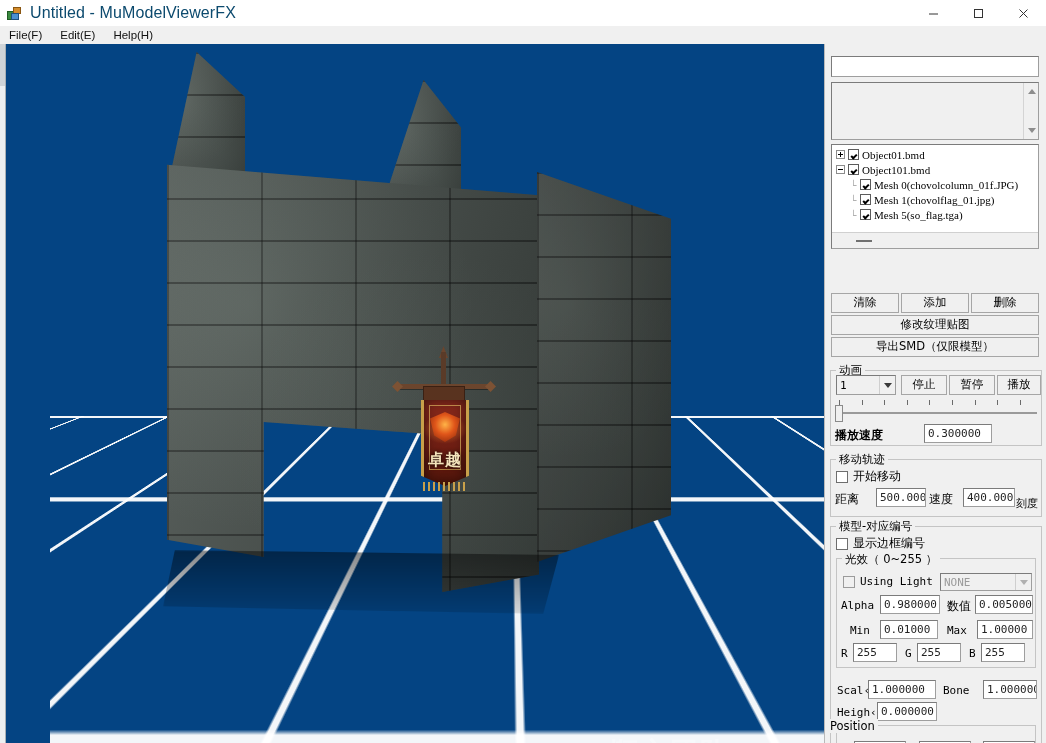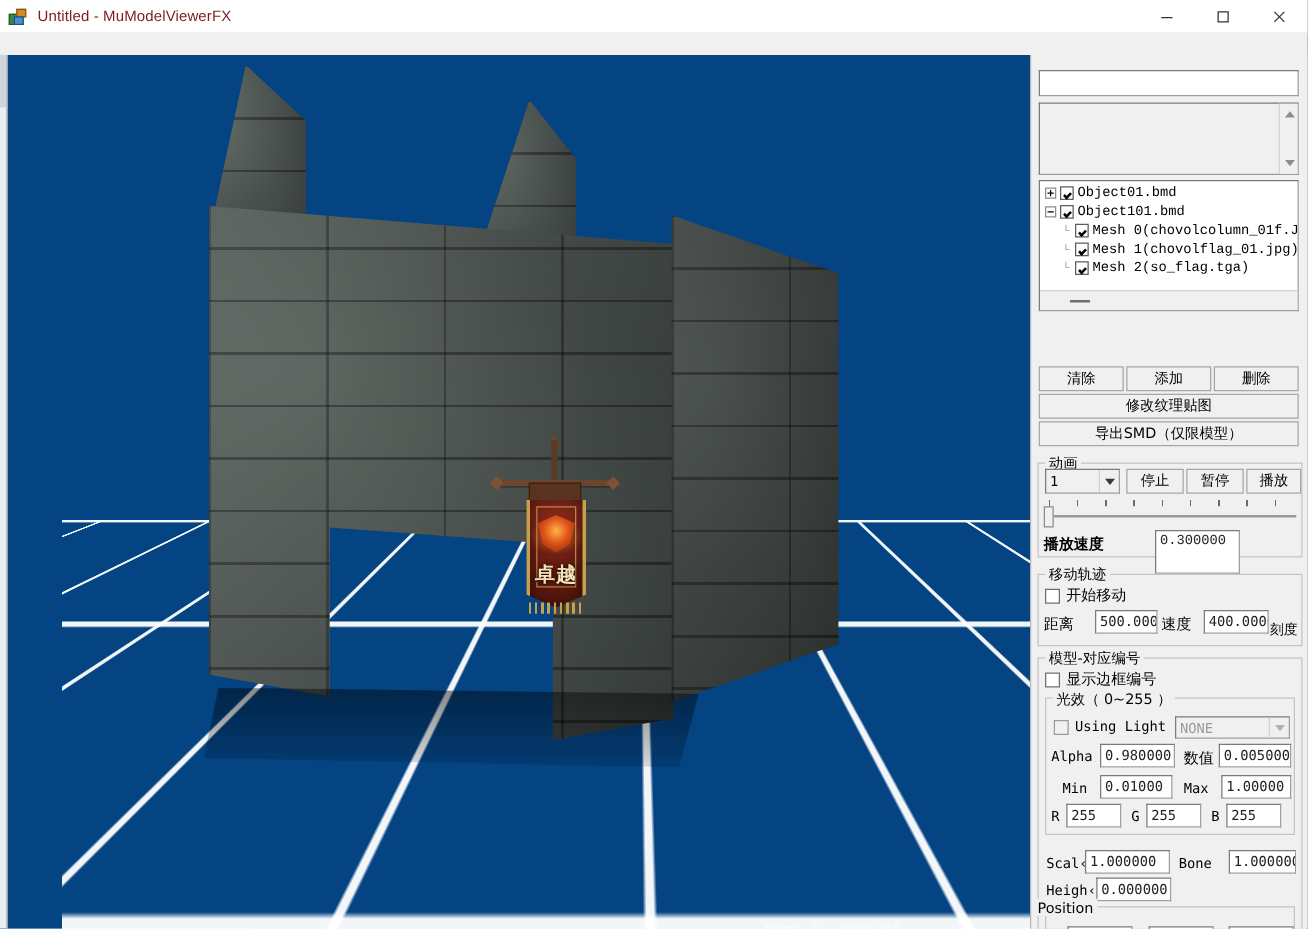--- a/index.html
+++ b/index.html
@@ -12,21 +12,21 @@
   .app{position:relative;width:1046px;height:743px;background:#f0f0f0;overflow:hidden;}
 
   
   .titlebar{position:absolute;left:0;top:0;width:1046px;height:26px;background:#ffffff;
     display:flex;align-items:center;border-bottom:1px solid #e8e8e8;}
   .tb-icon{width:16px;height:16px;margin-left:7px;margin-right:7px;position:relative;flex:none;}
   .tb-icon i{position:absolute;display:block;}
   .tb-icon .b1{left:0;top:6px;width:7px;height:9px;background:#3a8a3f;border:1px solid #1f5c23;box-sizing:border-box;}
   .tb-icon .b2{left:6px;top:2px;width:8px;height:7px;background:#d38b2a;border:1px solid #8a5612;box-sizing:border-box;}
   .tb-icon .b3{left:4px;top:8px;width:8px;height:7px;background:#4a8fd0;border:1px solid #1d4f7d;box-sizing:border-box;}
-  .tb-title{font-size:12px;color:#7f1d1d;letter-spacing:.1px;}
+  .tb-title{font-size:16px;color:#0c4a6e;letter-spacing:.1px;}
   .tb-spacer{flex:1;}
   .wbtn{width:45px;height:26px;display:flex;align-items:center;justify-content:center;
     font-size:12px;color:#333;flex:none;}
   .wbtn svg{display:block;}
 
   
   .menubar{position:absolute;left:0;top:26px;width:1046px;height:18px;background:#f0f0f0;
     display:flex;align-items:center;}
   .menu-item{font-size:11.5px;color:#111;padding:0 9px;height:18px;line-height:18px;}
 
@@ -115,21 +115,21 @@
   .listbox{background:#f0f0f0;border:1px solid #9e9e9e;border-top-color:#7b7b7b;border-left-color:#7b7b7b;box-sizing:border-box;}
   .lb-sb{position:absolute;right:0;top:0;width:15px;bottom:0;background:#f0f0f0;border-left:1px solid #d4d4d4;box-sizing:border-box;}
   .sb-arrow{position:absolute;left:0;width:15px;height:15px;display:flex;align-items:center;justify-content:center;}
   .sb-arrow.up{top:1px;} .sb-arrow.dn{bottom:1px;}
   .sb-arrow b{display:block;width:0;height:0;border-left:4px solid transparent;border-right:4px solid transparent;}
   .sb-arrow.up b{border-bottom:5px solid #8d8d8d;}
   .sb-arrow.dn b{border-top:5px solid #8d8d8d;}
 
   .tree{background:#fff;border:1px solid #9e9e9e;border-top-color:#7b7b7b;border-left-color:#7b7b7b;
     box-sizing:border-box;overflow:hidden;}
-  .trow{display:flex;align-items:center;height:15px;font-family:Liberation Mono, monospace;font-size:11px;color:#000;white-space:nowrap;}
+  .trow{display:flex;align-items:center;height:15px;font-family:Liberation Serif, serif;font-size:11px;color:#000;white-space:nowrap;}
   .exp{width:9px;height:9px;border:1px solid #8c8c8c;background:#fff;box-sizing:border-box;
     position:relative;margin-right:3px;flex:none;}
   .exp:before{content:"";position:absolute;left:1px;top:3px;width:5px;height:1px;background:#000;}
   .exp.plus:after{content:"";position:absolute;left:3px;top:1px;width:1px;height:5px;background:#000;}
   .cbx{width:11px;height:11px;border:1px solid #5c5c5c;background:#fff;box-sizing:border-box;
     position:relative;margin-right:3px;flex:none;}
   .cbx.on:after{content:"";position:absolute;left:2px;top:4px;width:4px;height:2px;
     border-left:2px solid #000;border-bottom:2px solid #000;transform:rotate(-45deg);}
   .tindent{width:14px;flex:none;}
   .tconn{width:10px;flex:none;color:#9a9a9a;font-size:9px;}
@@ -190,20 +190,25 @@
         </svg>
     </span>
     <span class="wbtn">
       <svg width="13" height="13" viewBox="0 0 13 13">
           <line x1="2.5" y1="2.5" x2="10.5" y2="10.5" stroke="#333" stroke-width="1"></line>
           <line x1="10.5" y1="2.5" x2="2.5" y2="10.5" stroke="#333" stroke-width="1"></line>
         </svg>
     </span>
   </div>
 
+  <div class="menubar">
+    <span class="menu-item">File(F)</span>
+    <span class="menu-item">Edit(E)</span>
+    <span class="menu-item">Help(H)</span>
+  </div>
 
   <div class="viewport">
     <div class="vp-leftbar">
       <div class="thumb"></div>
     </div>
     <div class="vp-inner">
 
       <div class="floor">
         <div class="floor-plane"></div>
       </div>
@@ -269,30 +274,30 @@
       <div class="trow" style="padding-left:4px;">
         <span class="tindent"></span>
         <span class="tconn">└</span>
         <span class="cbx on"></span>
         <span>Mesh 1(chovolflag_01.jpg)</span>
       </div>
       <div class="trow" style="padding-left:4px;">
         <span class="tindent"></span>
         <span class="tconn">└</span>
         <span class="cbx on"></span>
-        <span>Mesh 2(so_flag.tga)</span>
+        <span>Mesh 5(so_flag.tga)</span>
       </div>
       <div class="tree-bottom">
           <i></i>
         </div>
     </div>
 
     <div class="p btn" style="left:6px;top:249px;width:68px;height:20px;">清除</div>
     <div class="p btn" style="left:76px;top:249px;width:68px;height:20px;">添加</div>
-    <div class="p btn" style="left:146px;top:249px;width:68px;height:20px;">删除</div>
+    <div class="p btn" style="left:146px;top:249px;width:68px;height:20px;font-family:Liberation Serif, serif;">删除</div>
     <div class="p btn" style="left:6px;top:293px;width:208px;height:20px;">导出SMD（仅限模型）</div>
     <div class="p btn" style="left:6px;top:271px;width:208px;height:20px;">修改纹理贴图</div>
 
     <div class="p grp" style="left:5px;top:326px;width:212px;height:76px;"></div>
     <div class="p grp-lbl" style="left:11px;top:319px;">动画</div>
 
     <div class="p combo" style="left:11px;top:331px;width:60px;height:20px;">
       <span class="val">1</span>
       <span class="arw">
           <b></b>
@@ -302,21 +307,21 @@
     <div class="p btn" style="left:124px;top:331px;width:46px;height:20px;">暂停</div>
     <div class="p btn" style="left:172px;top:331px;width:44px;height:20px;">播放</div>
 
     <div class="p slider" style="left:8px;top:354px;width:206px;height:26px;">
       <div class="sl-ticks"></div>
       <div class="sl-track"></div>
       <div class="sl-thumb"></div>
     </div>
 
     <div class="p lbl cn" style="left:10px;top:383px;font-weight:bold;">播放速度</div>
-    <div class="p tf" style="left:99px;top:380px;width:68px;height:35px;font-family:Liberation Mono, monospace;">0.300000</div>
+    <div class="p tf" style="left:99px;top:380px;width:68px;height:19px;">0.300000</div>
 
     <div class="p grp" style="left:5px;top:415px;width:212px;height:58px;"></div>
     <div class="p grp-lbl" style="left:11px;top:408px;">移动轨迹</div>
 
     <div class="p chk" style="left:11px;top:424px;">
       <span class="bx"></span>
       <span class="lbl cn">开始移动</span>
     </div>
 
     <div class="p lbl cn" style="left:10px;top:447px;">距离</div>

